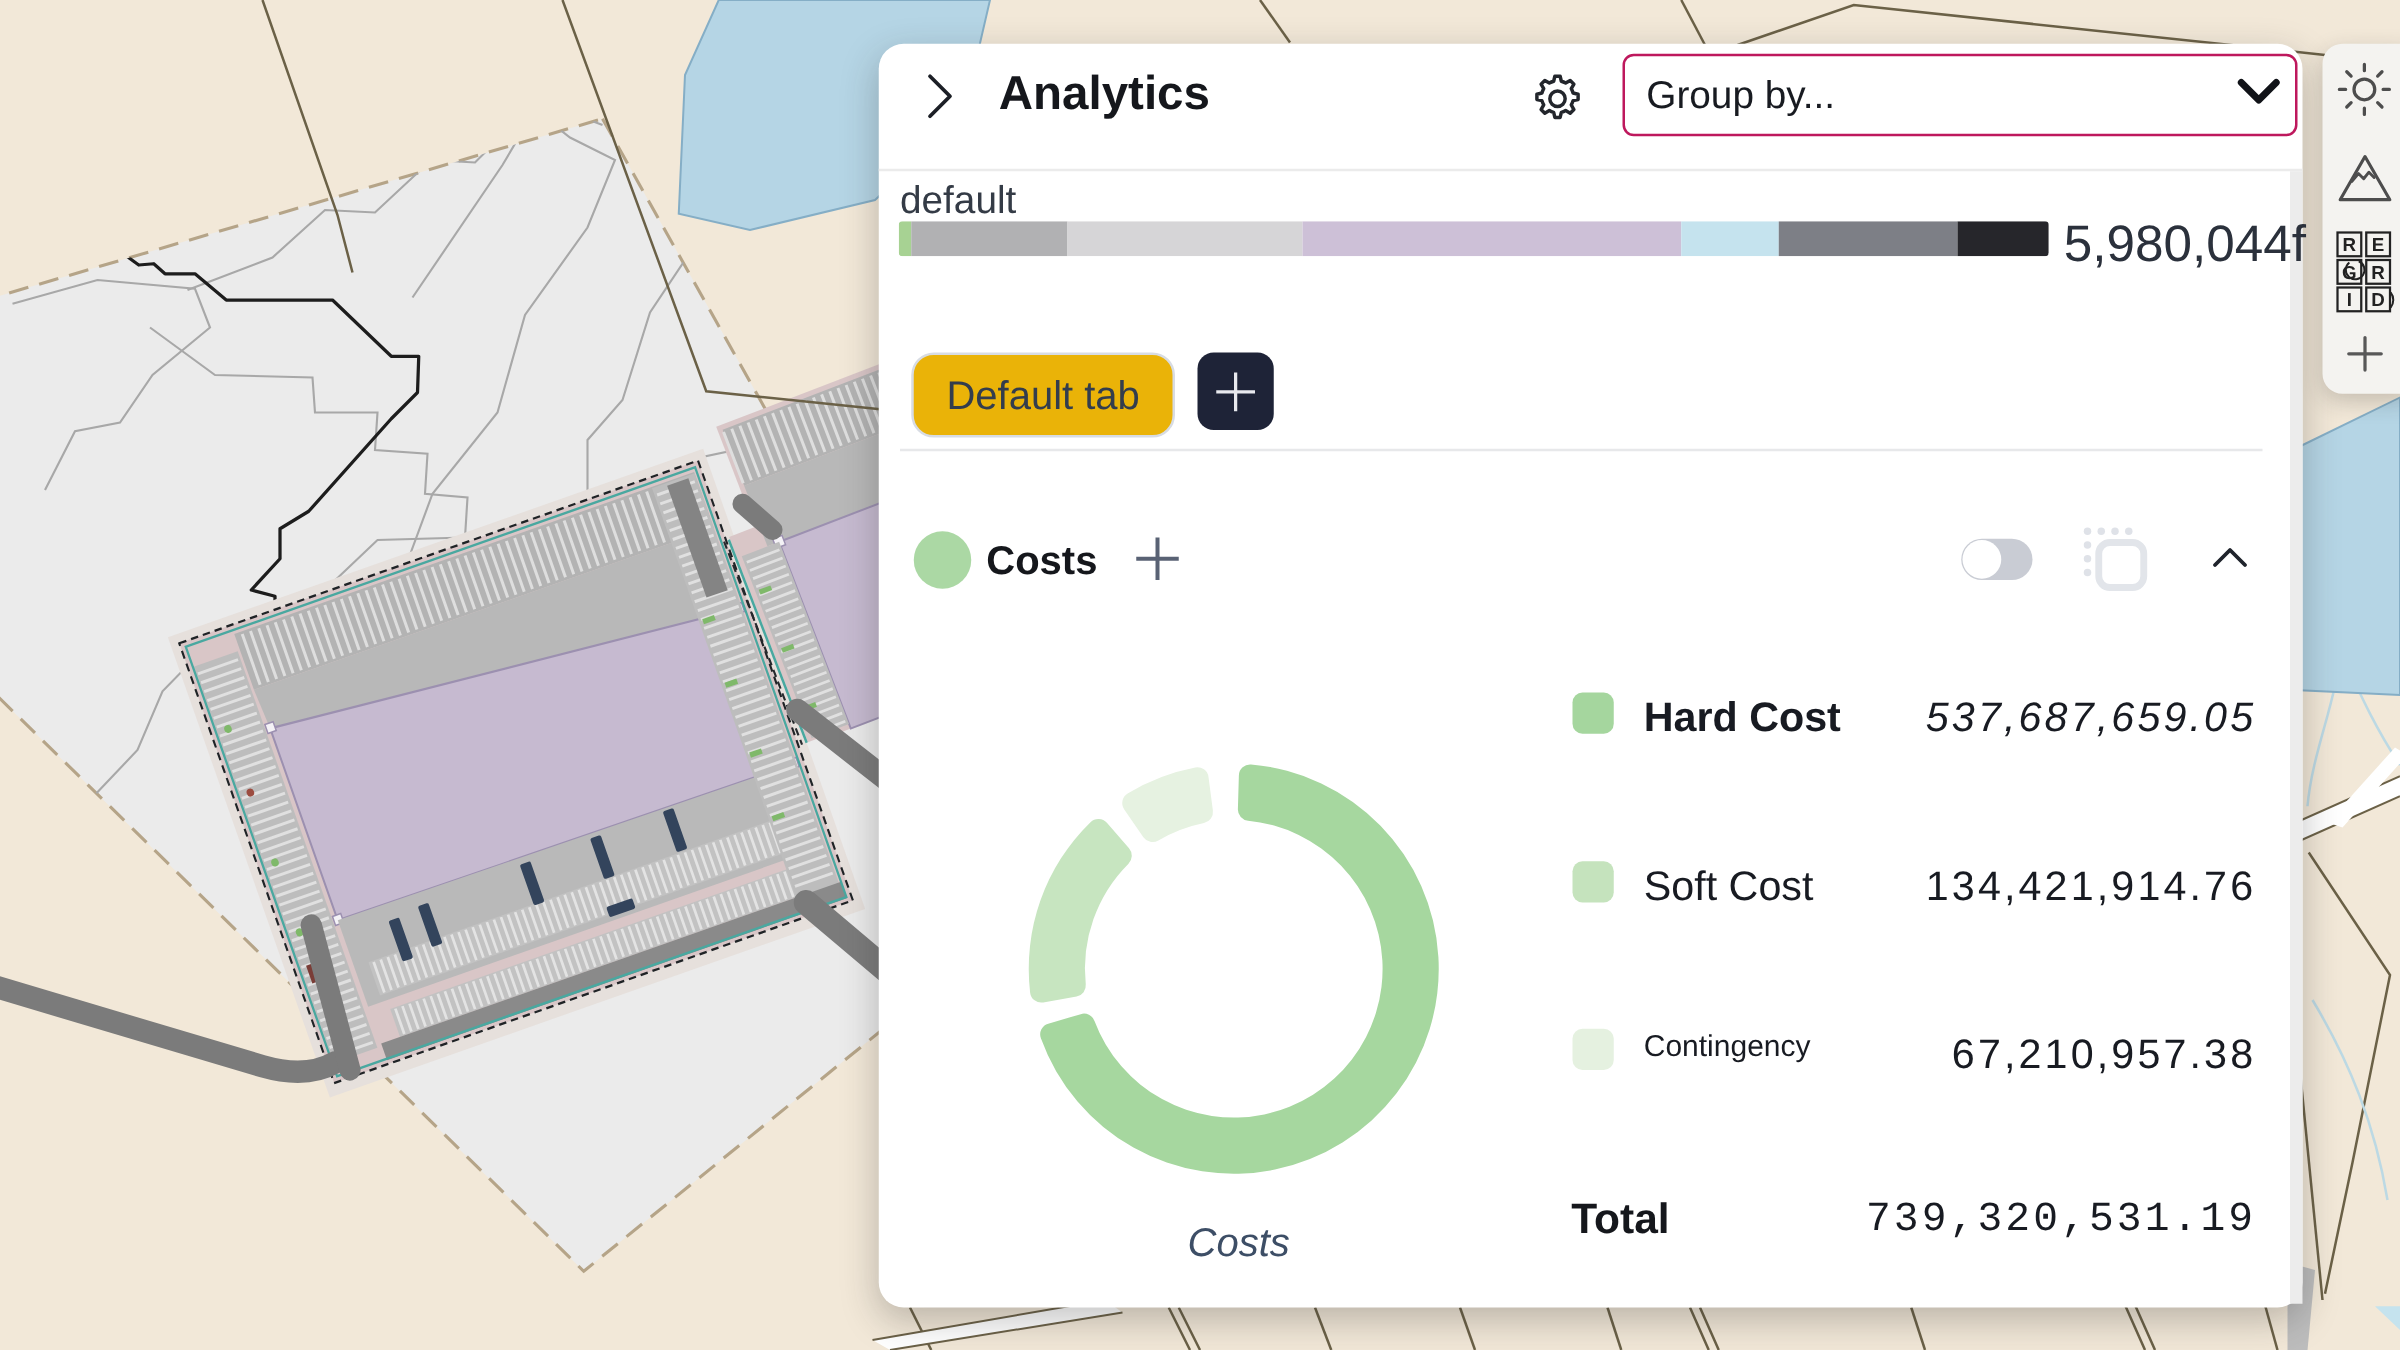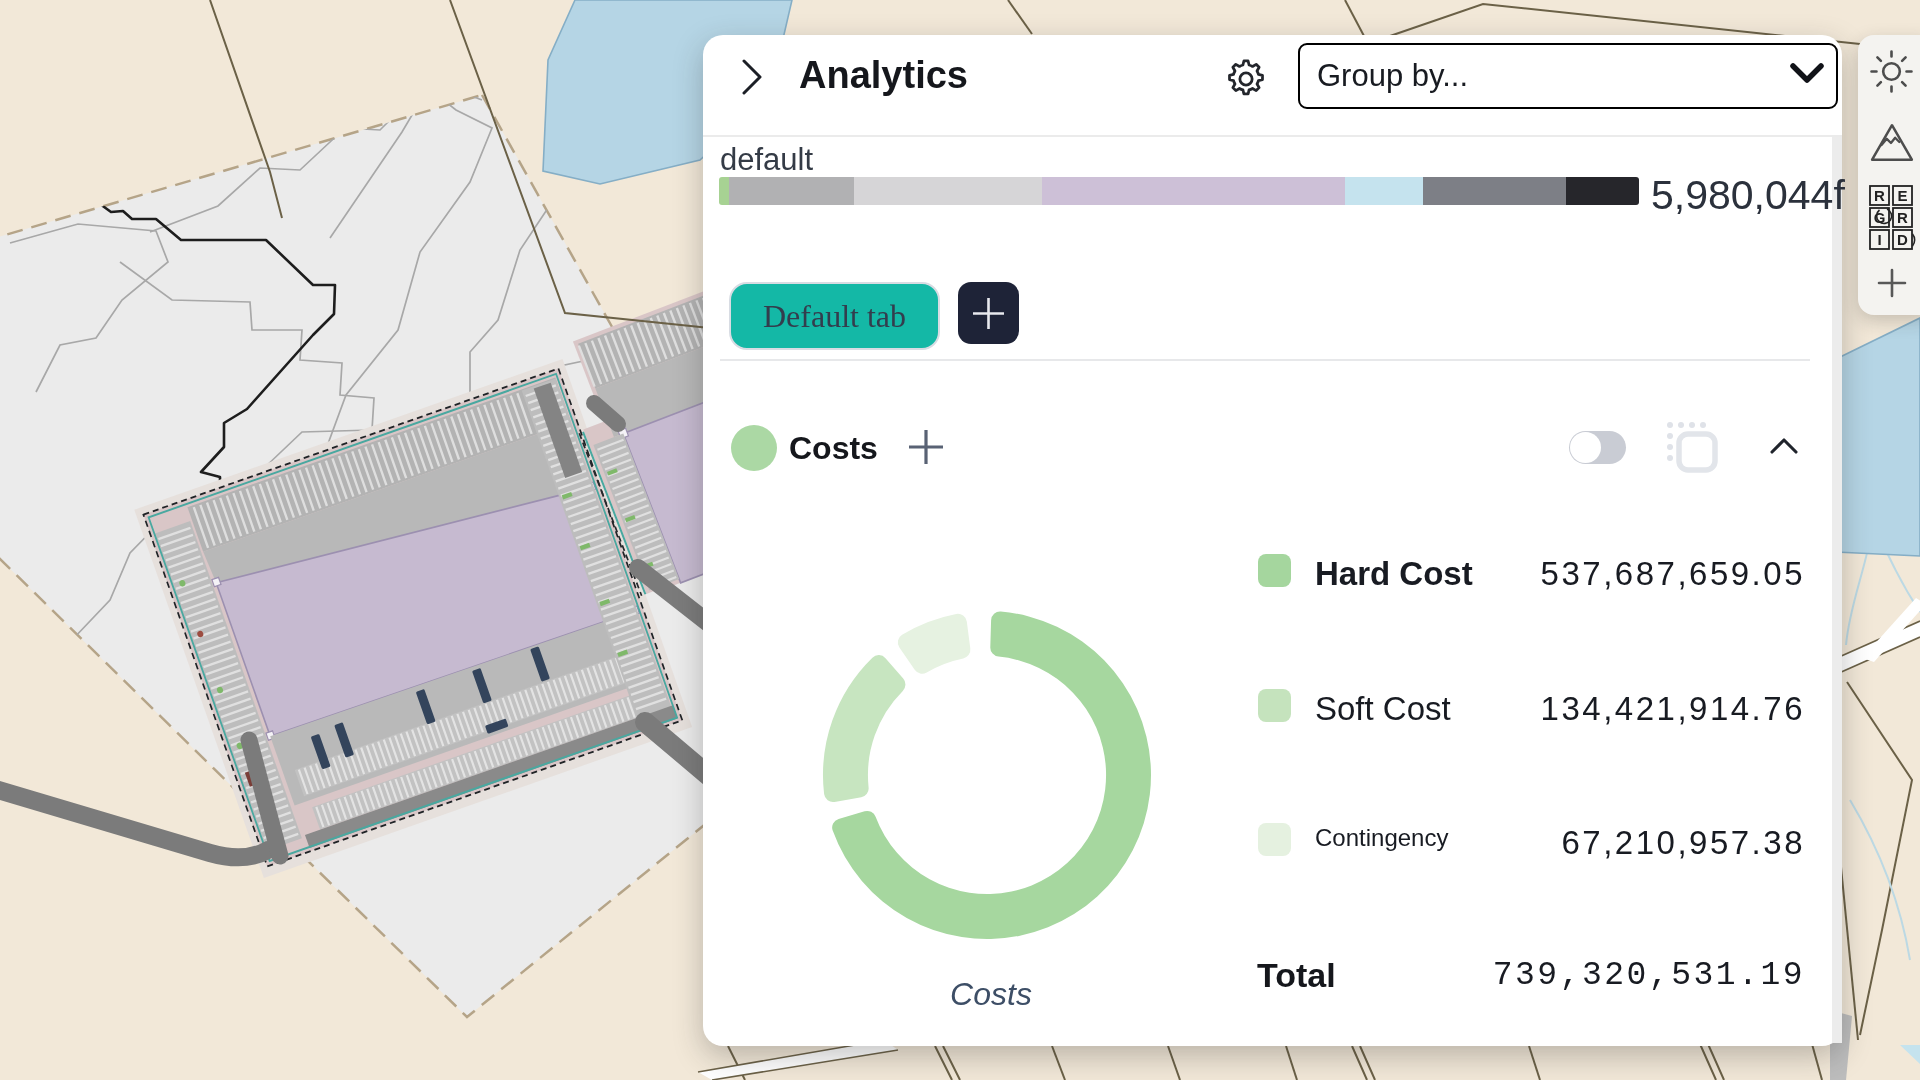--- a/index.html
+++ b/index.html
@@ -174,42 +174,42 @@
   <div id="panel">
 
     <svg class="abs" style="left:30px;top:24px" width="32" height="36" viewBox="0 0 32 36">
       <path d="M11 2 L27 18 L11 34" fill="none" stroke="#1c1f26" stroke-width="3.0" stroke-linecap="round" stroke-linejoin="round"></path>
     </svg>
     <div class="abs" style="left:96px;top:19px;font-size:38px;font-weight:bold;color:#15171c;">Analytics</div>
     <svg class="abs" style="left:520px;top:21px" width="46" height="46" viewBox="0 0 24 24">
       <path fill="none" stroke="#23262c" stroke-width="1.45" stroke-linejoin="round" d="M10.9 2.6 h2.2 l.5 2.1 a7.5 7.5 0 0 1 1.8 .75 l1.9-1.1 1.55 1.55 -1.1 1.9 a7.5 7.5 0 0 1 .75 1.8 l2.1 .5 v2.2 l-2.1 .5 a7.5 7.5 0 0 1 -.75 1.8 l1.1 1.9 -1.55 1.55 -1.9-1.1 a7.5 7.5 0 0 1 -1.8 .75 l-.5 2.1 h-2.2 l-.5-2.1 a7.5 7.5 0 0 1 -1.8-.75 l-1.9 1.1 -1.55-1.55 1.1-1.9 a7.5 7.5 0 0 1 -.75-1.8 l-2.1-.5 v-2.2 l2.1-.5 a7.5 7.5 0 0 1 .75-1.8 l-1.1-1.9 1.55-1.55 1.9 1.1 a7.5 7.5 0 0 1 1.8-.75 z"></path>
       <circle cx="12" cy="12" r="3.2" fill="none" stroke="#23262c" stroke-width="1.45"></circle>
     </svg>
-    <div class="abs" style="left:595px;top:8px;width:536px;height:62px;background:#fff;border:2px solid #000000;border-radius:9px;">
+    <div class="abs" style="left:595px;top:8px;width:536px;height:62px;background:#fff;border:2px solid #be185d;border-radius:9px;">
       <div class="abs" style="left:17px;top:13px;font-size:31px;color:#181b21;">Group by...</div>
       <svg class="abs" style="right:9px;top:17px" width="40" height="24" viewBox="0 0 40 24">
         <path d="M6 4 L20 18 L34 4" fill="none" stroke="#111318" stroke-width="5.5" stroke-linecap="round" stroke-linejoin="round"></path>
       </svg>
     </div>
     <div class="abs" style="left:0;top:100px;width:1139px;height:2px;background:#ebebeb;"></div>
     <div class="abs" style="left:1129px;top:102px;width:10px;height:906px;background:#ececec;"></div>
 
     <div class="abs" style="left:17px;top:107px;font-size:31px;color:#343b46;">default</div>
     <div class="abs" style="left:16px;top:142px;width:920px;height:28px;border-radius:3px;overflow:hidden;">
       <div class="abs" style="left:0;top:0;width:10px;height:28px;background:#a7d293;"></div>
       <div class="abs" style="left:10px;top:0;width:125px;height:28px;background:#b1b1b3;"></div>
       <div class="abs" style="left:135px;top:0;width:188px;height:28px;background:#d6d5d7;"></div>
       <div class="abs" style="left:323px;top:0;width:303px;height:28px;background:#cdc0d7;"></div>
       <div class="abs" style="left:626px;top:0;width:78px;height:28px;background:#c5e3ee;"></div>
       <div class="abs" style="left:704px;top:0;width:143px;height:28px;background:#7d7f86;"></div>
       <div class="abs" style="left:847px;top:0;width:73px;height:28px;background:#26262b;"></div>
     </div>
     <div class="abs" style="left:948px;top:137px;font-size:41px;color:#2b313c;">5,980,044f</div>
 
-    <div class="abs" style="left:26px;top:247px;width:207px;height:64px;background:#14b8a6;border:2px solid #d8dce3;border-radius:18px;font-family:Liberation Serif, serif;">
+    <div class="abs" style="left:26px;top:247px;width:207px;height:64px;background:#eab308;border:2px solid #d8dce3;border-radius:18px;">
       <div class="abs" style="left:0;top:14px;width:207px;text-align:center;font-size:32px;color:#333d4d;">Default tab</div>
     </div>
     <div class="abs" style="left:255px;top:247px;width:61px;height:62px;background:#1e2337;border-radius:13px;">
       <svg class="abs" style="left:13px;top:14px" width="35" height="35" viewBox="0 0 35 35">
         <path d="M17.5 2 V33 M2 17.5 H33" stroke="#e8e9ee" stroke-width="2.6"></path>
       </svg>
     </div>
     <div class="abs" style="left:17px;top:324px;width:1090px;height:2px;background:#e7e8ea;"></div>
 
     <div class="abs" style="left:28px;top:390px;width:46px;height:46px;border-radius:50%;background:#abd8a4;"></div>
@@ -240,21 +240,21 @@
       <g transform="translate(-703,-575)">
         <path d="M 1000.8 611.6 A 164 164 0 1 1 832.7 830.6 A 9 9 0 0 1 838.6 818.9 L 864.6 811.3 A 9 9 0 0 1 875.6 816.7 A 119 119 0 1 0 998.5 656.6 A 9 9 0 0 1 990.3 647.4 L 991.1 620.3 A 9 9 0 0 1 1000.8 611.6 Z" fill="#a6d79f"></path>
         <path d="M 824.1 794.1 A 164 164 0 0 1 872.4 657.7 A 9 9 0 0 1 885.5 658.2 L 903.2 678.6 A 9 9 0 0 1 902.8 690.9 A 119 119 0 0 0 868.6 787.4 A 9 9 0 0 1 861.3 797.2 L 834.6 801.9 A 9 9 0 0 1 824.1 794.1 Z" fill="#c7e5c0"></path>
         <path d="M 902.1 634.7 A 164 164 0 0 1 956.2 613.9 A 9 9 0 0 1 966.8 621.6 L 970.3 648.4 A 9 9 0 0 1 963.2 658.4 A 119 119 0 0 0 926.7 672.4 A 9 9 0 0 1 914.7 669.8 L 899.4 647.5 A 9 9 0 0 1 902.1 634.7 Z" fill="#e6f2e1"></path>
       </g>
     </svg>
     <div class="abs" style="left:138px;top:941px;width:300px;text-align:center;font-size:32px;font-style:italic;color:#3d4e66;">Costs</div>
 
     <div class="abs" style="left:555px;top:519px;width:33px;height:33px;border-radius:8px;background:#a5d69e;"></div>
     <div class="abs" style="left:612px;top:520px;font-size:33px;color:#181b22;font-weight:bold;">Hard Cost</div>
-    <div class="abs" style="left:602px;top:520px;width:500px;text-align:right;font-size:33px;letter-spacing:2.5px;color:#181b22;">537,687,659.05</div>
+    <div class="abs" style="left:602px;top:520px;width:500px;text-align:right;font-size:33px;letter-spacing:2.5px;color:#181b22;font-style:italic;">537,687,659.05</div>
     <div class="abs" style="left:555px;top:654px;width:33px;height:33px;border-radius:8px;background:#c5e3bd;"></div>
     <div class="abs" style="left:612px;top:655px;font-size:33px;color:#181b22;">Soft Cost</div>
     <div class="abs" style="left:602px;top:655px;width:500px;text-align:right;font-size:33px;letter-spacing:2.5px;color:#181b22;">134,421,914.76</div>
     <div class="abs" style="left:555px;top:788px;width:33px;height:33px;border-radius:8px;background:#e5f1e0;"></div>
     <div class="abs" style="left:612px;top:789px;font-size:24px;color:#181b22;">Contingency</div>
     <div class="abs" style="left:602px;top:789px;width:500px;text-align:right;font-size:33px;letter-spacing:2.5px;color:#181b22;">67,210,957.38</div>
     <div class="abs" style="left:554px;top:921px;font-size:34px;font-weight:bold;color:#15171c;">Total</div>
     <div class="abs" style="left:602px;top:922px;width:500px;text-align:right;font-size:33px;letter-spacing:2.5px;color:#181b22;font-family:Liberation Mono, monospace;">739,320,531.19</div>
   </div>
   <div id="toolbar">

